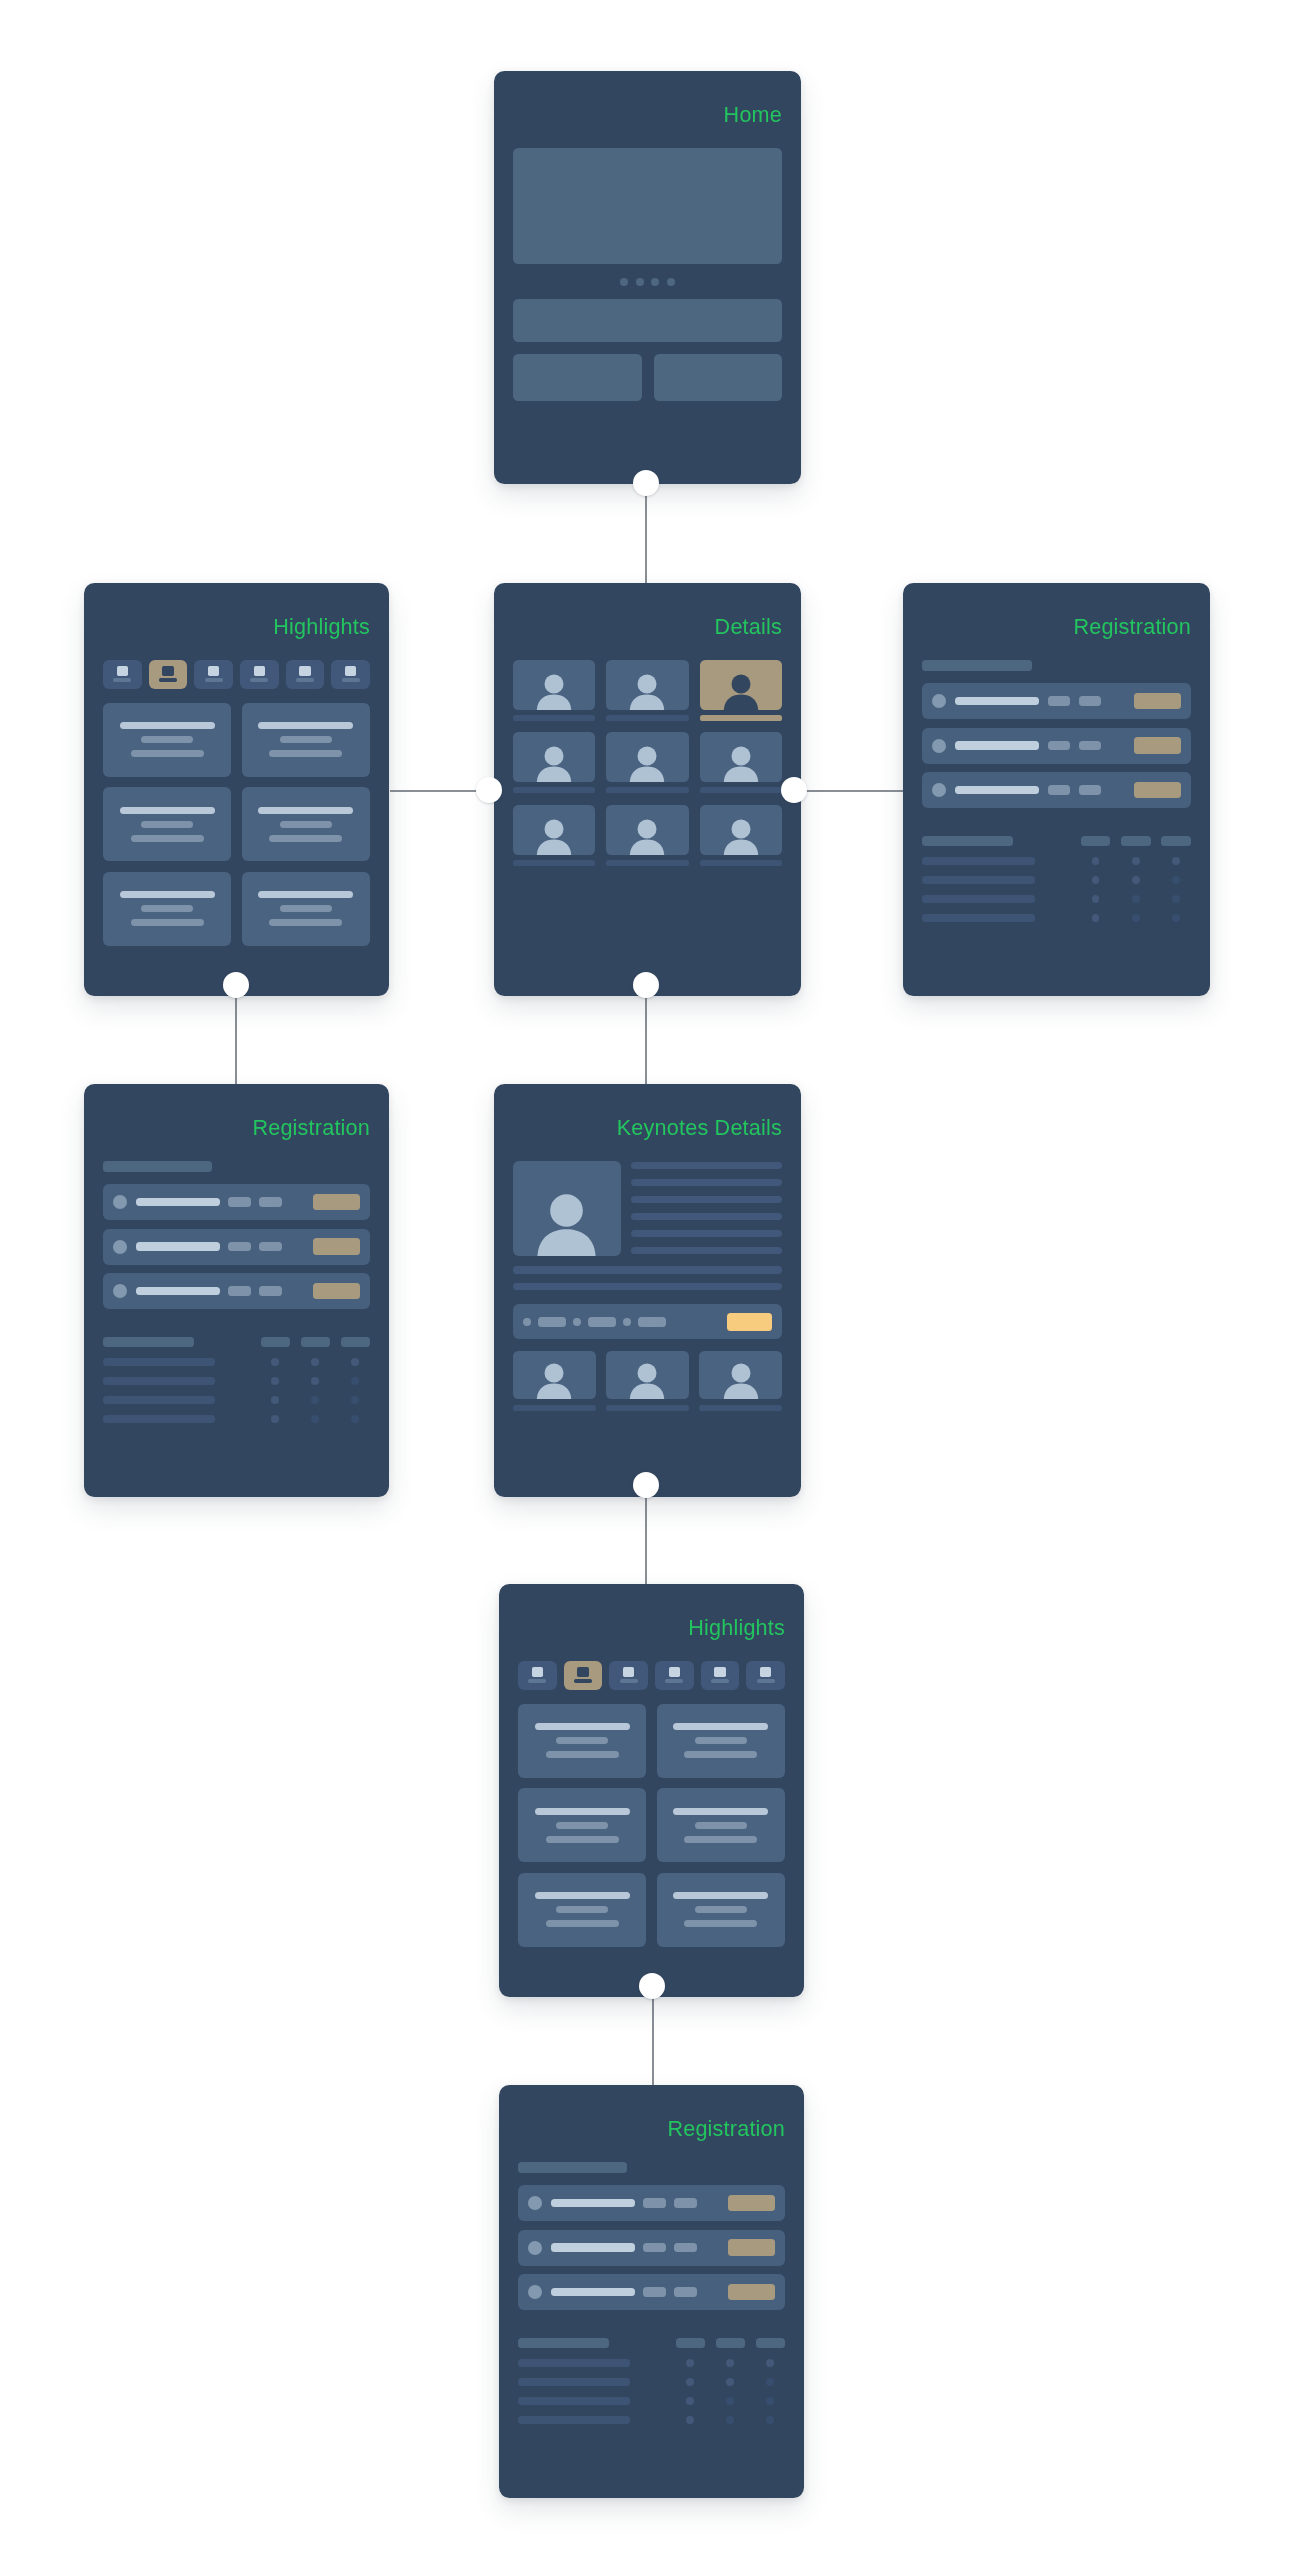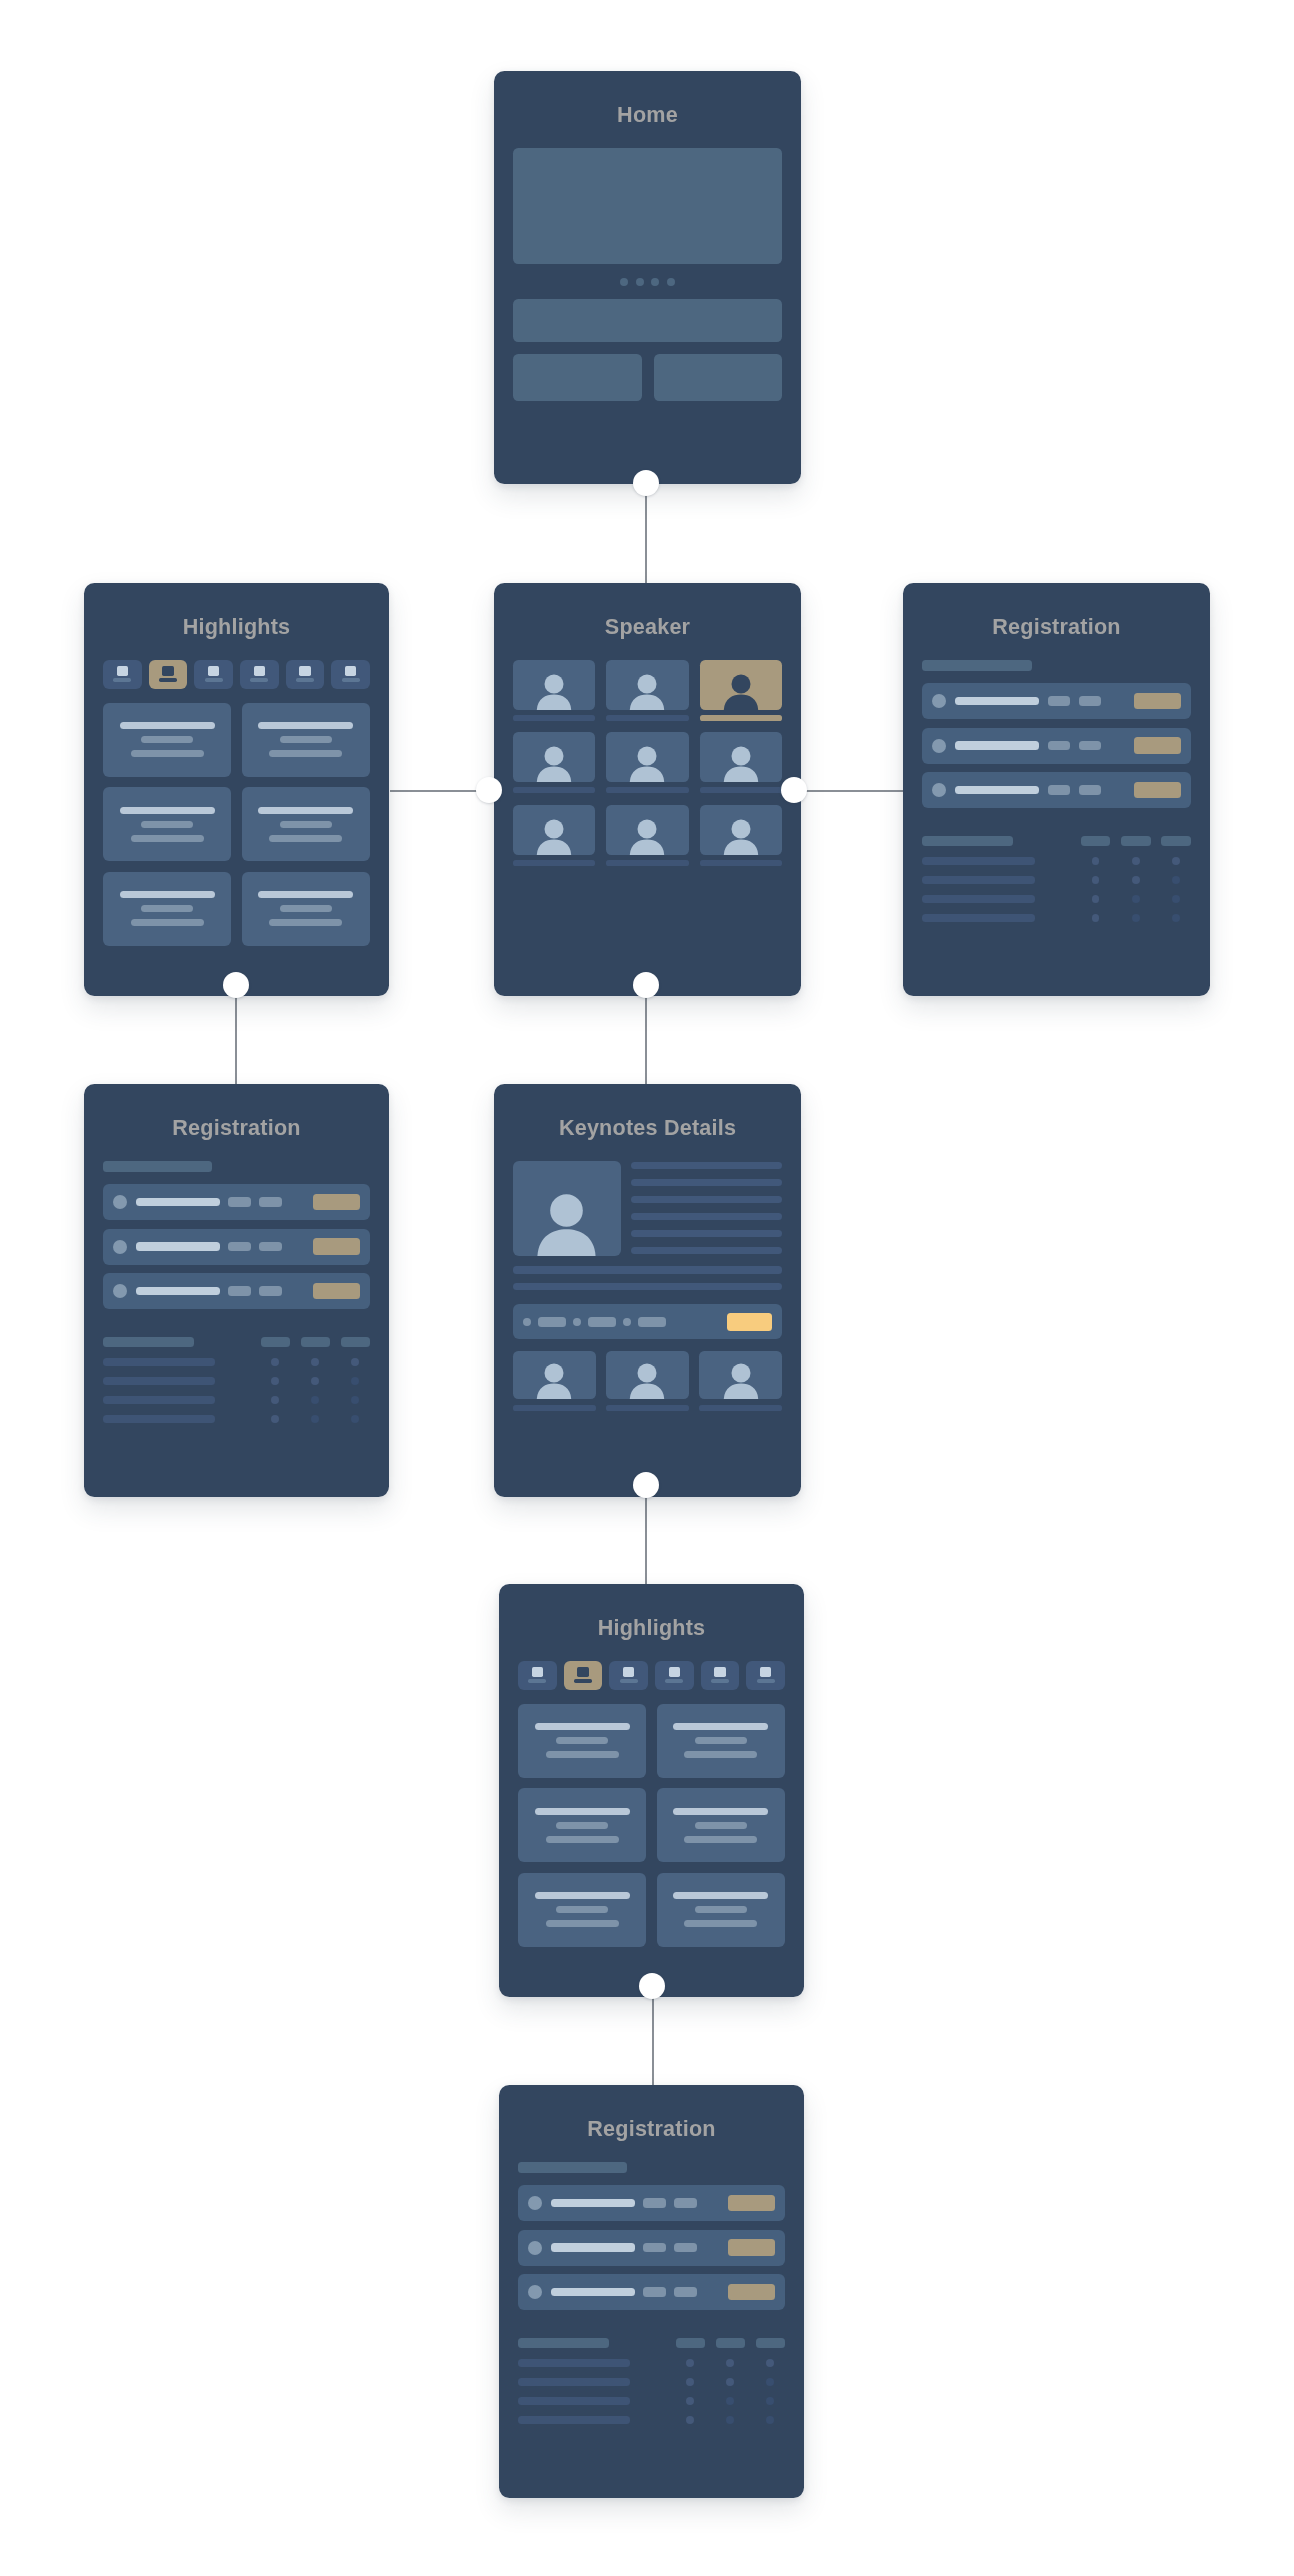--- a/index.html
+++ b/index.html
@@ -24,22 +24,22 @@
   
   .card {
     position: absolute; z-index: 3;
     background: #33465F;
     border-radius: 10.4px;
     box-shadow: 0 12px 26px rgba(45,60,80,0.13), 0 2.6px 7.8px rgba(45,60,80,0.10);
     padding: 15.5px 19px 19px;
     display: flex; flex-direction: column;
   }
   .card-title {
-    color: #a3a3a3; font-size: 21.6px; font-weight: 700;
-    text-align: center; letter-spacing: 0.2px;
+    color: #22c55e; font-size: 21.6px; font-weight: 400;
+    text-align: right; letter-spacing: 0.2px;
     margin: 17.3px 0 22.4px; line-height: 1;
   }
 
   
   .blk { background: #4D6780; border-radius: 4.3px; }
 
   
   .home-hero { height: 116px; width: 100%; border-radius: 5.2px; }
   .home-dots { display:flex; justify-content:center; gap:7.8px; margin:14.7px 0 13px; }
   .home-dots i { width:7.8px; height:7.8px; border-radius:50%; background:#4D6780; display:block; }
@@ -217,21 +217,21 @@
         </div>
       <div class="hl-cell">
           <i class="l1"></i>
           <i class="l2"></i>
           <i class="l3"></i>
         </div>
     </div>
   </div>
 
   <div class="card" style="left:494px; top:583px; width:307px; height:413px;">
-    <div class="card-title">Speaker</div>
+    <div class="card-title">Details</div>
     <div class="kn-grid">
       <div class="kn-cell">
         <div class="kn-thumb">
           <svg class="avatar" width="40" height="38" viewBox="0 0 46 44">
               <circle cx="23" cy="14" r="11" fill="#AFC2D4"></circle>
               <path d="M3 46 C3 31 13 26 23 26 C33 26 43 31 43 46 Z" fill="#AFC2D4"></path>
             </svg>
         </div>
         <div class="kn-cap"></div>
       </div>

